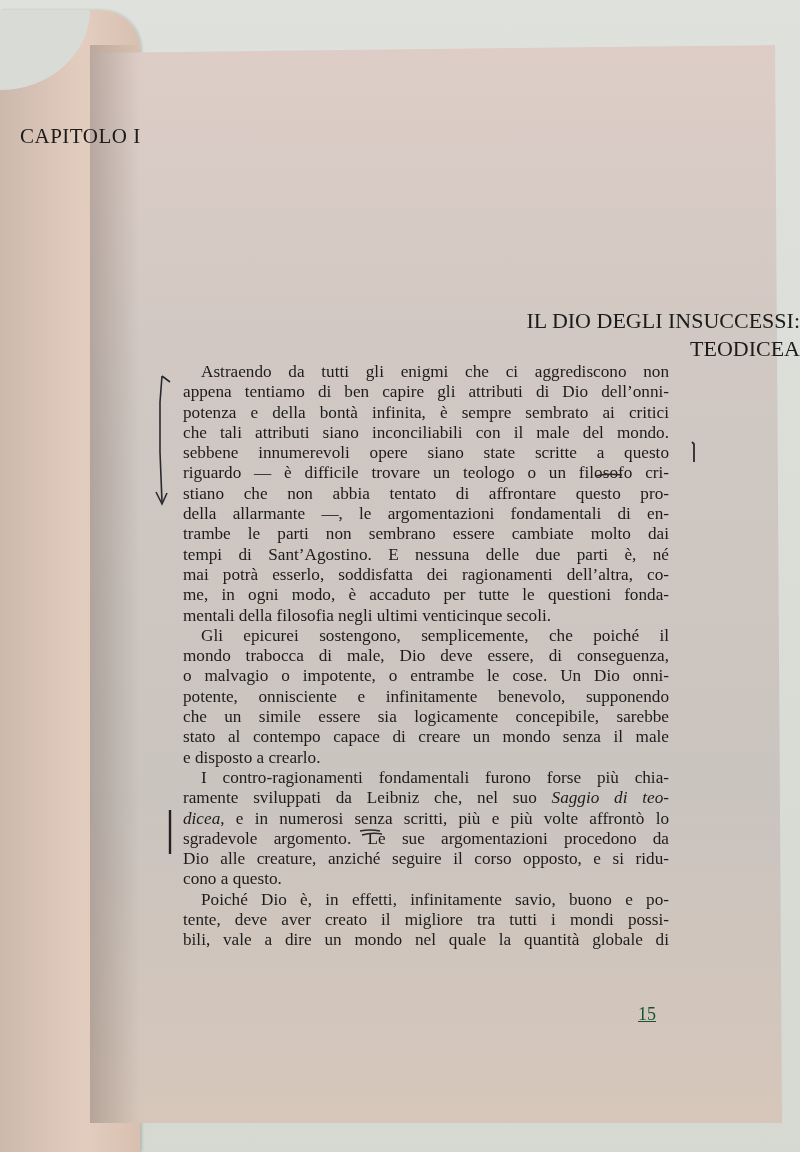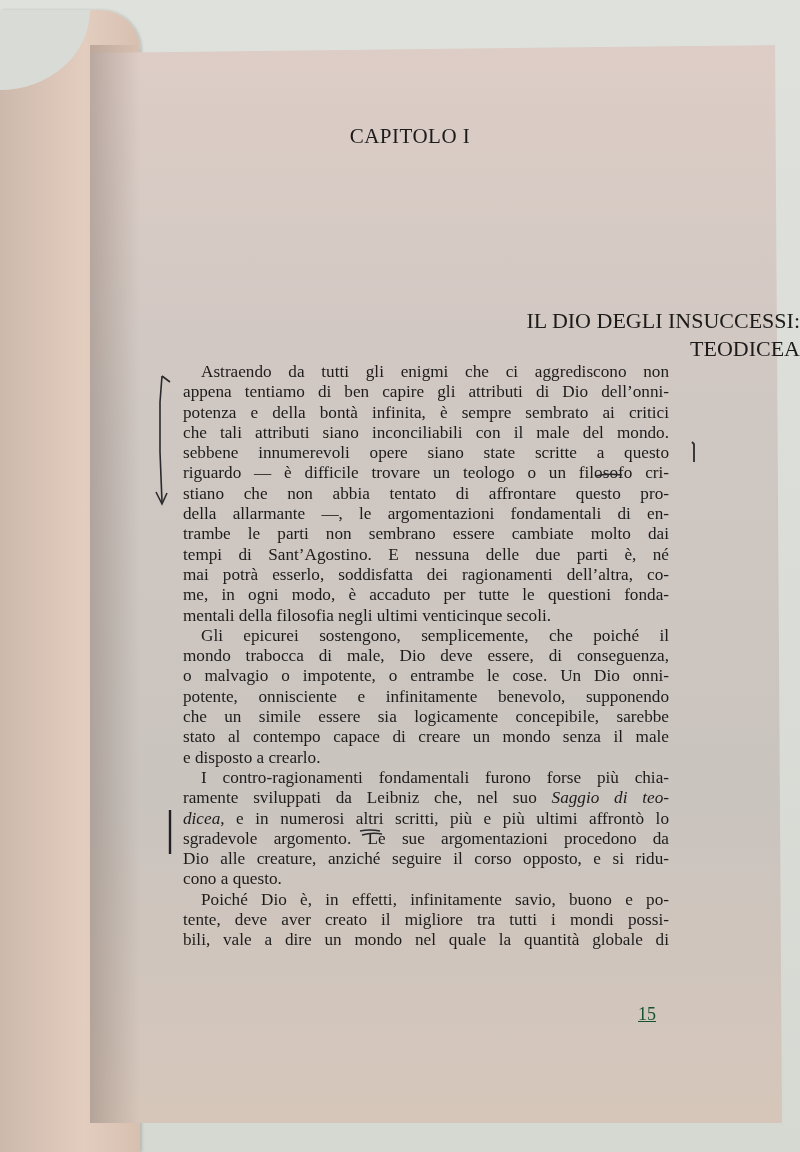--- a/index.html
+++ b/index.html
@@ -28,21 +28,21 @@
       background: linear-gradient(180deg, #ddcdc6 0%, #cfc7c2 35%, #cac4bf 70%, #d6c6ba 100%);
       clip-path: polygon(0 8px, 99% 0, 100% 100%, 0 100%);
       box-shadow: 0 0 4px rgba(0,0,0,0.2);
     }
     .page-shadow {
       position: absolute; left: 90px; top: 45px; width: 50px; height: 1078px;
       background: linear-gradient(90deg, rgba(120,100,90,0.35), rgba(120,100,90,0));
     }
     .chapter-label {
       position: absolute; left: 0; width: 800px; top: 124px;
-      text-align: center; font-size: 21px; letter-spacing: 0.5px; color: #1c1b1a;
+      text-align: left; font-size: 21px; letter-spacing: 0.5px; color: #1c1b1a;
       padding-left: 20px; box-sizing: border-box;
     }
     .chapter-title {
       position: absolute; left: 0; width: 800px; top: 307px;
       text-align: right; font-size: 22px; line-height: 28px; color: #1c1b1a;
       padding-left: 20px; box-sizing: border-box;
     }
     .body-text {
       position: absolute; left: 183px; top: 362px; width: 486px;
       font-size: 17.2px; line-height: 20.3px; color: #1d1c1b;
@@ -105,21 +105,21 @@
     <span class="line">o malvagio o impotente, o entrambe le cose. Un Dio onni-</span>
     <span class="line">potente, onnisciente e infinitamente benevolo, supponendo</span>
     <span class="line">che un simile essere sia logicamente concepibile, sarebbe</span>
     <span class="line">stato al contempo capace di creare un mondo senza il male</span>
     <span class="line last">e disposto a crearlo.</span>
   </div>
 
   <div>
     <span class="line indent">I contro-ragionamenti fondamentali furono forse più chia-</span>
     <span class="line"><span>ramente sviluppati da Leibniz che, nel suo</span> <em>Saggio di teo-</em></span>
-    <span class="line"><em>dicea</em><span>, e in numerosi altri scritti, più e più ultimi affrontò lo</span></span>
+    <span class="line"><em>dicea</em><span>, e in numerosi senza scritti, più e più volte affrontò lo</span></span>
     <span class="line">sgradevole argomento. Le sue argomentazioni procedono da</span>
     <span class="line">Dio alle creature, anziché seguire il corso opposto, e si ridu-</span>
     <span class="line last">cono a questo.</span>
   </div>
 
   <div>
     <span class="line indent">Poiché Dio è, in effetti, infinitamente savio, buono e po-</span>
     <span class="line">tente, deve aver creato il migliore tra tutti i mondi possi-</span>
     <span class="line">bili, vale a dire un mondo nel quale la quantità globale di</span>
   </div>

